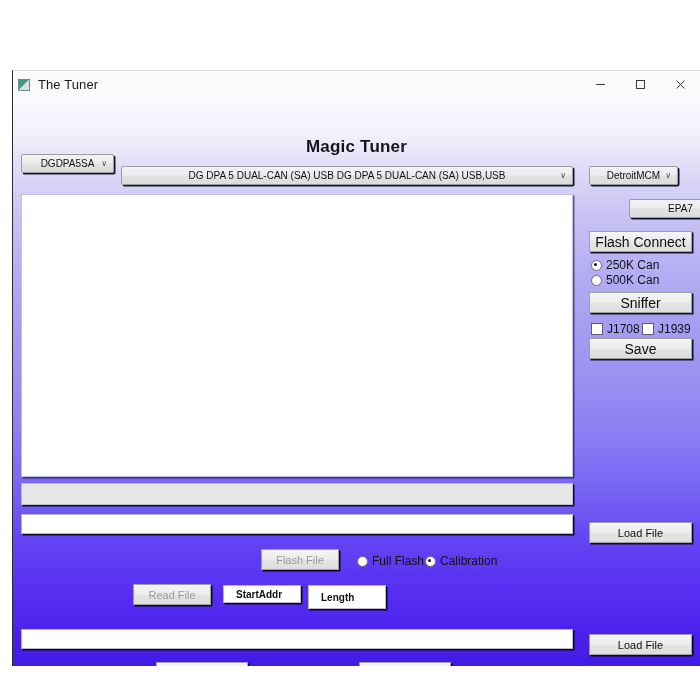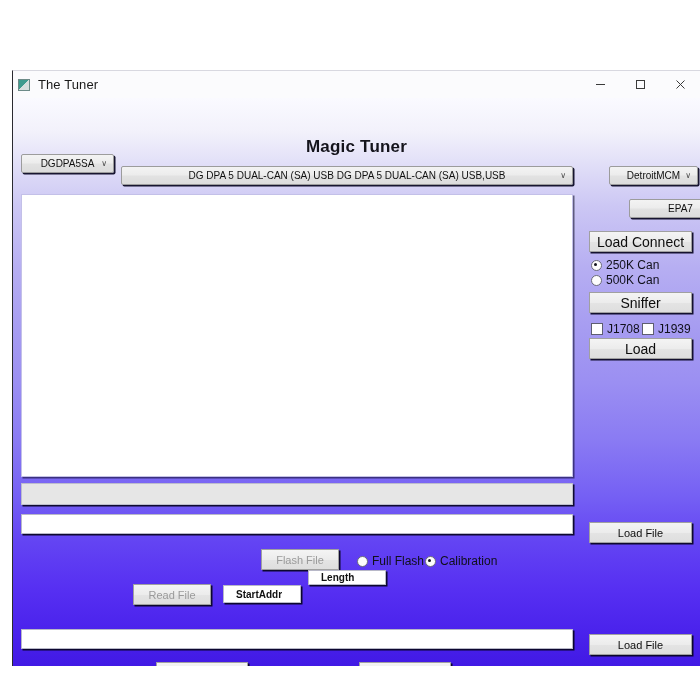--- a/index.html
+++ b/index.html
@@ -269,44 +269,44 @@
       <span class="dot"></span>
       <span>Calibration</span>
     </div>
 
     <div class="btn disabled" style="left:120px; top:486px; width:78px; height:21px;">
       <span>Read File</span>
     </div>
 
     <div class="textbox" style="left:210px; top:487px; width:78px; height:18px;" placeholder="StartAddr">StartAddr</div>
 
-    <div class="textbox" style="left:295px; top:472px; width:78px; height:15px;" placeholder="Length">Length</div>
+    <div class="textbox" style="left:295px; top:487px; width:78px; height:24px;" placeholder="Length">Length</div>
 
     <div class="textbox" style="left:8px; top:531px; width:552px; height:20px;" placeholder=""></div>
 
     <div class="btn disabled" style="left:143px; top:564px; width:92px; height:21px;">
       
     </div>
 
     <div class="btn disabled" style="left:346px; top:564px; width:92px; height:21px;">
       
     </div>
 
-    <div class="combo" style="left:596px; top:68px; width:89px; height:19px;">
+    <div class="combo" style="left:576px; top:68px; width:89px; height:19px;">
       <span>DetroitMCM</span>
       <span class="arrow">∨</span>
     </div>
 
     <div class="combo" style="left:576px; top:101px; width:103px; height:19px;margin-left:40px;">
       <span>EPA7</span>
       <span class="arrow">∨</span>
     </div>
 
     <div class="btn big" style="left:576px; top:133px; width:103px; height:21px;">
-      <span>Load Connect</span>
+      <span>Flash Connect</span>
     </div>
 
     <div class="radio on" style="left:578px; top:160px;">
       <span class="dot"></span>
       <span>250K Can</span>
     </div>
 
     <div class="radio" style="left:578px; top:175px;">
       <span class="dot"></span>
       <span>500K Can</span>
@@ -320,21 +320,21 @@
       <span class="box"></span>
       <span>J1708</span>
     </div>
 
     <div class="checkbox" style="left:629px; top:224px;">
       <span class="box"></span>
       <span>J1939</span>
     </div>
 
     <div class="btn big" style="left:576px; top:240px; width:103px; height:21px;">
-      <span>Load</span>
+      <span>Save</span>
     </div>
 
     <div class="btn" style="left:576px; top:424px; width:103px; height:21px;">
       <span>Load File</span>
     </div>
 
     <div class="btn" style="left:576px; top:536px; width:103px; height:21px;">
       <span>Load File</span>
     </div>
 

